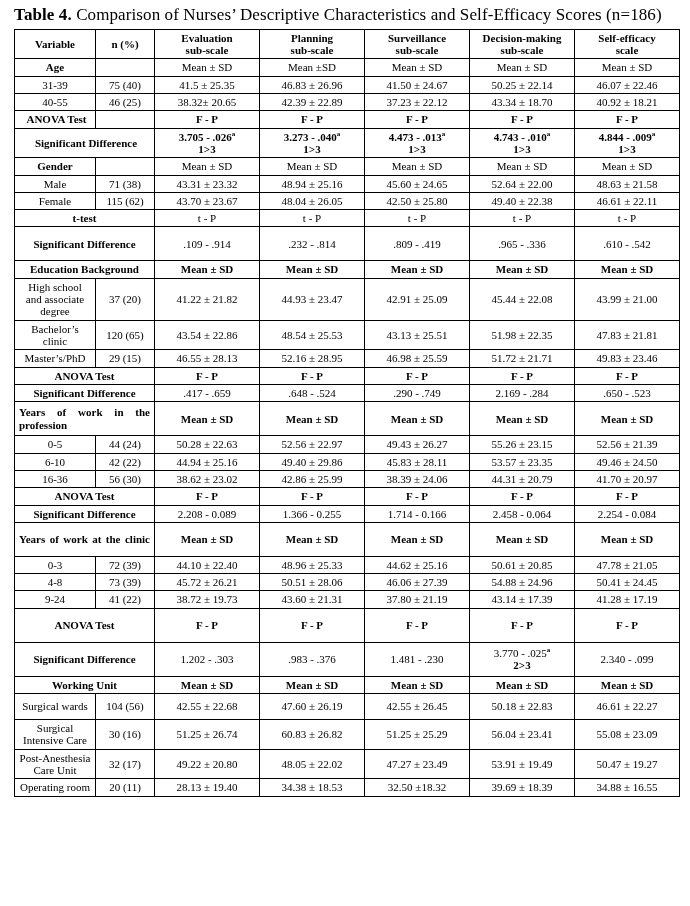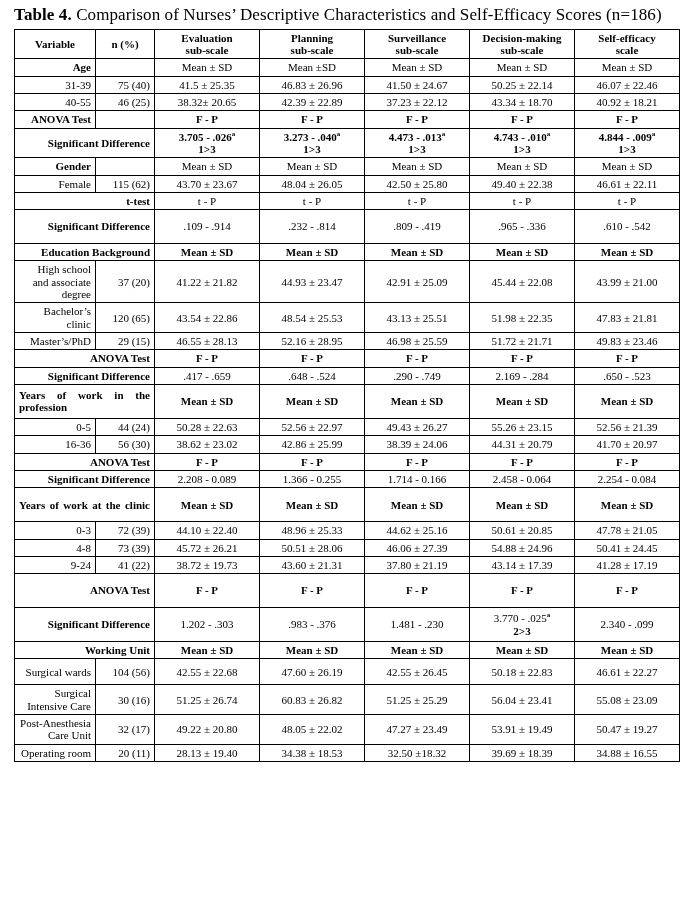--- a/index.html
+++ b/index.html
@@ -39,21 +39,21 @@
     vertical-align: middle;
     overflow: hidden;
   }
   
   col.c-var   { width: 81px; }
   col.c-n     { width: 59px; }
   col.c-data  { width: 105px; }
 
   .b      { font-weight: bold; }
   .ctr    { text-align: center; }
-  .lft    { text-align: right; }
+  .lft    { text-align: center; }
   .just   { text-align: justify; text-align-last: justify; }
   .hdr td { font-weight: bold; text-align: center; }
 
   .sup {
     font-size: 7px;
     vertical-align: super;
     line-height: 0;
     font-weight: bold;
   }
   .two-line { line-height: 1.18; }
@@ -170,20 +170,29 @@
     <tr>
       <td class="lft b">Gender</td>
       <td></td>
       <td class="ctr">Mean ± SD</td>
       <td class="ctr">Mean ± SD</td>
       <td class="ctr">Mean ± SD</td>
       <td class="ctr">Mean ± SD</td>
       <td class="ctr">Mean ± SD</td>
     </tr>
     <tr>
+      <td class="lft">Male</td>
+      <td class="lft">71 (38)</td>
+      <td class="ctr">43.31 ± 23.32</td>
+      <td class="ctr">48.94 ± 25.16</td>
+      <td class="ctr">45.60 ± 24.65</td>
+      <td class="ctr">52.64 ± 22.00</td>
+      <td class="ctr">48.63 ± 21.58</td>
+    </tr>
+    <tr>
       <td class="lft">Female</td>
       <td class="lft">115 (62)</td>
       <td class="ctr">43.70 ± 23.67</td>
       <td class="ctr">48.04 ± 26.05</td>
       <td class="ctr">42.50 ± 25.80</td>
       <td class="ctr">49.40 ± 22.38</td>
       <td class="ctr">46.61 ± 22.11</td>
     </tr>
     <tr>
       <td class="lft b" colspan="2">t-test</td>
@@ -265,20 +274,29 @@
     <tr>
       <td class="lft">0-5</td>
       <td class="lft">44 (24)</td>
       <td class="ctr">50.28 ± 22.63</td>
       <td class="ctr">52.56 ± 22.97</td>
       <td class="ctr">49.43 ± 26.27</td>
       <td class="ctr">55.26 ± 23.15</td>
       <td class="ctr">52.56 ± 21.39</td>
     </tr>
     <tr>
+      <td class="lft">6-10</td>
+      <td class="lft">42 (22)</td>
+      <td class="ctr">44.94 ± 25.16</td>
+      <td class="ctr">49.40 ± 29.86</td>
+      <td class="ctr">45.83 ± 28.11</td>
+      <td class="ctr">53.57 ± 23.35</td>
+      <td class="ctr">49.46 ± 24.50</td>
+    </tr>
+    <tr>
       <td class="lft">16-36</td>
       <td class="lft">56 (30)</td>
       <td class="ctr">38.62 ± 23.02</td>
       <td class="ctr">42.86 ± 25.99</td>
       <td class="ctr">38.39 ± 24.06</td>
       <td class="ctr">44.31 ± 20.79</td>
       <td class="ctr">41.70 ± 20.97</td>
     </tr>
     <tr>
       <td class="lft b" colspan="2">ANOVA Test</td>

